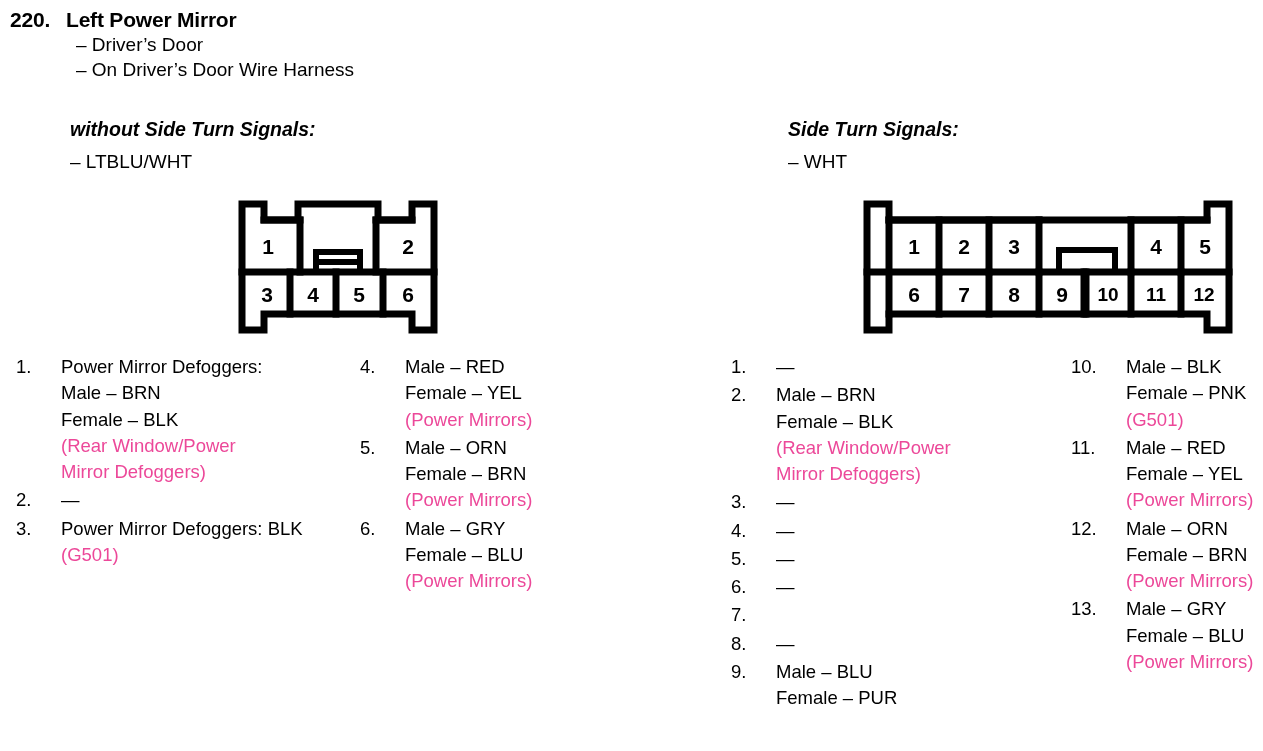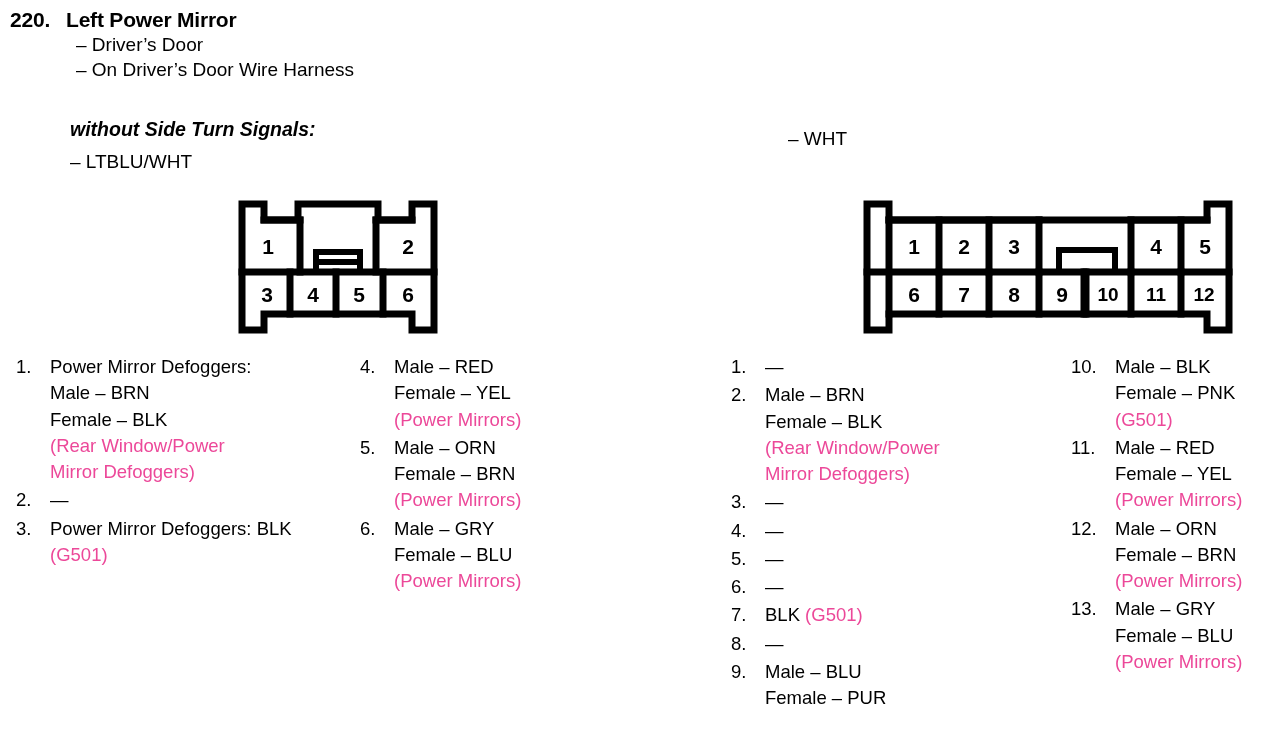--- a/index.html
+++ b/index.html
@@ -89,21 +89,21 @@
     margin-bottom: 2px;
   }
   .li-num {
     flex: 0 0 auto;
     text-align: left;
     padding-right: 8px;
     white-space: nowrap;
   }
   .li-num.w1 { width: 26px; }
   .li-num.w2 { width: 36px; }
-  .li-body { flex: 1 1 auto; }
+  .li-body { flex: 1 1 auto; margin-left: 11px; }
   .li-line { white-space: nowrap; }
   .blue { color: #ec4899; }
 
   
   .list-l1 { left: 16px;   top: 354px; width: 330px; }
   .list-l2 { left: 360px;  top: 354px; width: 200px; }
   .list-r1 { left: 731px;  top: 354px; width: 300px; }
   .list-r2 { left: 1071px; top: 354px; width: 195px; }
 </style>
 </head>
@@ -117,20 +117,21 @@
   <div class="hdr-sub">– Driver’s Door</div>
   <div class="hdr-sub">– On Driver’s Door Wire Harness</div>
 </div>
 
 <div class="sect sect-left">
   <div class="sect-title">without Side Turn Signals:</div>
   <div class="sect-sub">– LTBLU/WHT</div>
 </div>
 
 <div class="sect sect-right">
+  <div class="sect-title">Side Turn Signals:</div>
   <div class="sect-sub">– WHT</div>
 </div>
 
 <div class="conn" style="left:238px; top:200px;">
   <svg width="200" height="134" viewBox="0 0 200 134" xmlns="http://www.w3.org/2000/svg">
     <g fill="none" stroke="#000" stroke-width="7" stroke-linejoin="miter" stroke-linecap="square">
 
       <path d="M4,4 H26 V20 H60 V4 H140 V20 H174 V4 H196
                V130 H174 V114 H26 V130 H4 Z"></path>
 
@@ -296,23 +297,20 @@
       </div>
     </div>
     <div class="li">
       <div class="li-num w1">6.</div>
       <div class="li-body">
         <div class="li-line">—</div>
       </div>
     </div>
     <div class="li">
       <div class="li-num w1">7.</div>
-      <div class="li-body">
-        <div class="li-line">BLK <span class="blue">(G501)</span></div>
-      </div>
     </div>
     <div class="li">
       <div class="li-num w1">8.</div>
       <div class="li-body">
         <div class="li-line">—</div>
       </div>
     </div>
     <div class="li">
       <div class="li-num w1">9.</div>
       <div class="li-body">

